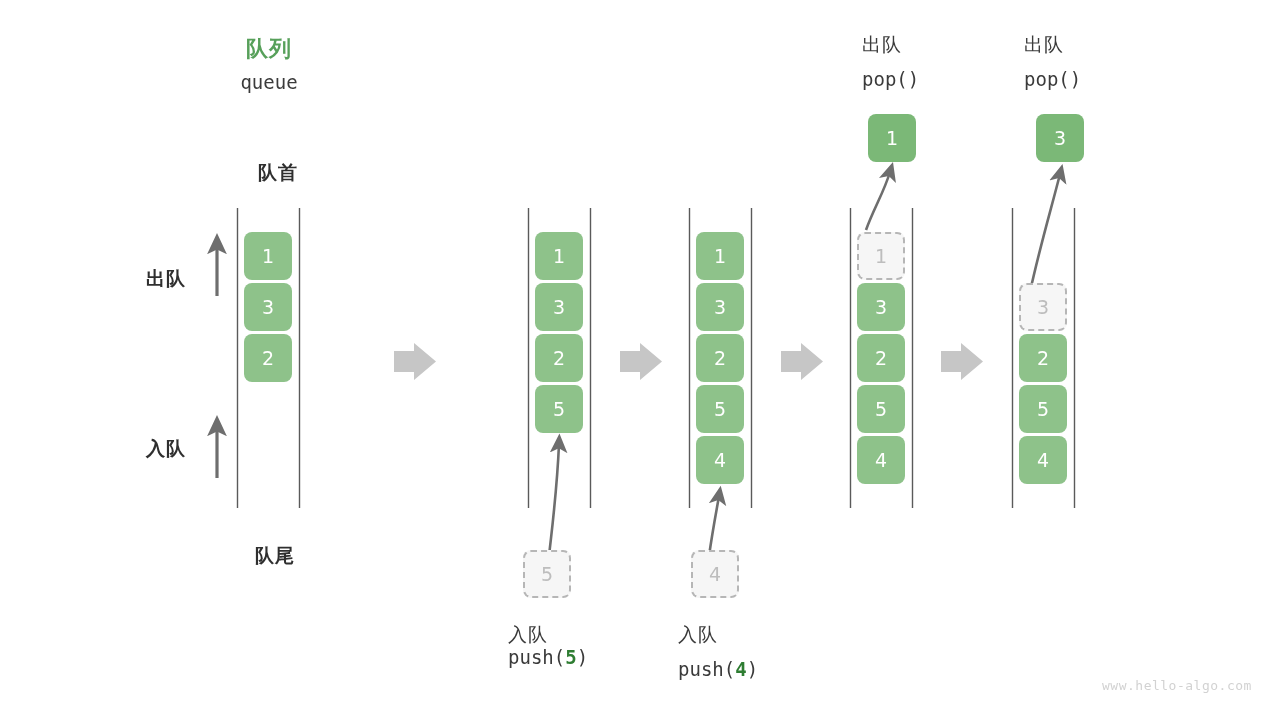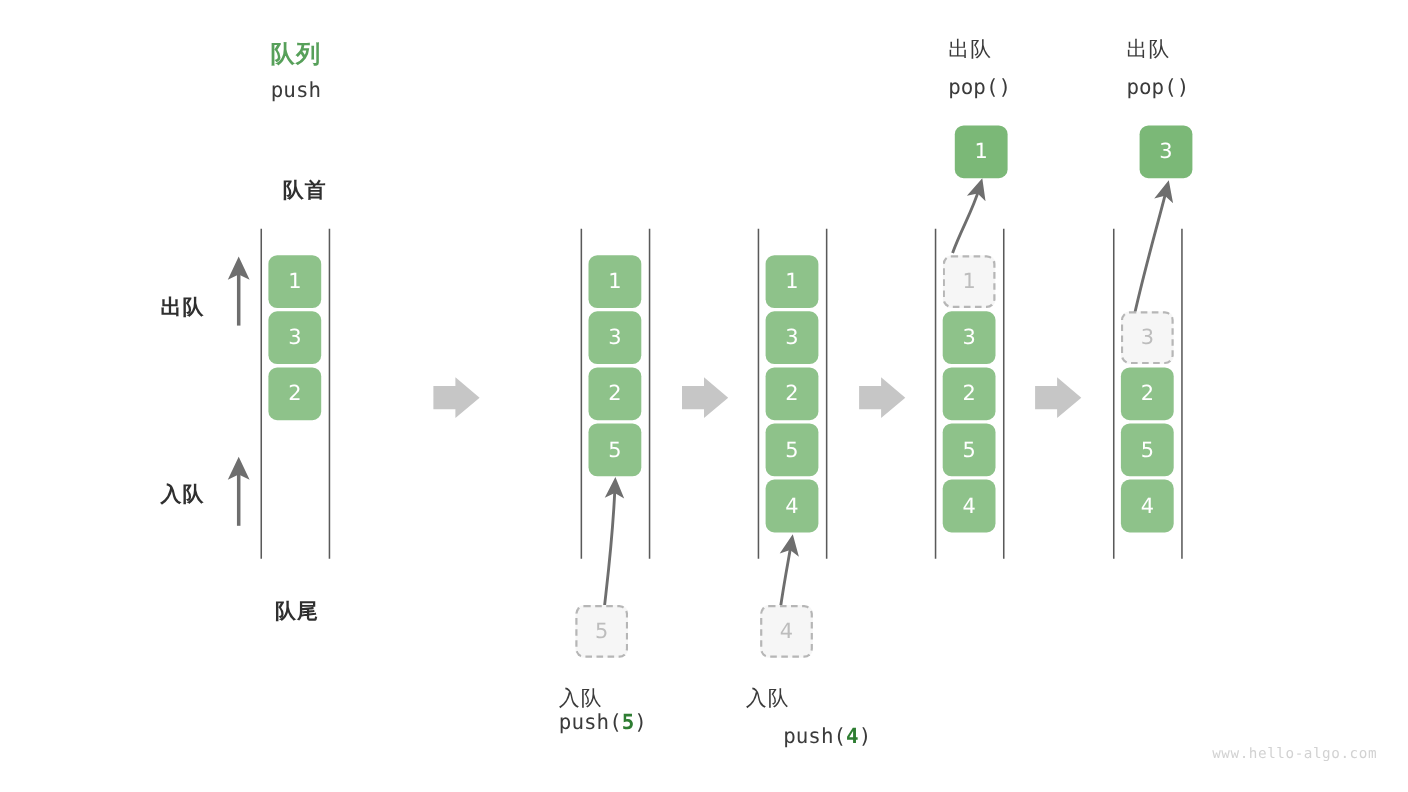--- a/index.html
+++ b/index.html
@@ -168,24 +168,24 @@
     </g>
     <g>
       <path d="M781 351 L801 351 L801 343 L823 361.5 L801 380 L801 372 L781 372 Z" fill="#c6c6c6"></path>
     </g>
     <g>
       <path d="M941 351 L961 351 L961 343 L983 361.5 L961 380 L961 372 L941 372 Z" fill="#c6c6c6"></path>
     </g>
   </svg>
 
   <div class="abs t-title-cn" style="left:238px; top:34px; width:62px; text-align:center;">队列</div>
-  <div class="abs t-title-mono" style="left:208px; top:71px; width:122px; text-align:center;">push</div>
-
-  <div class="abs t-cn-bold" style="left:246px; top:160px; width:62px; text-align:center;">队首</div>
-  <div class="abs t-cn-bold" style="left:250px; top:543px; width:62px; text-align:left;">队尾</div>
+  <div class="abs t-title-mono" style="left:208px; top:71px; width:122px; text-align:center;">queue</div>
+
+  <div class="abs t-cn-bold" style="left:236px; top:160px; width:62px; text-align:right;">队首</div>
+  <div class="abs t-cn-bold" style="left:233px; top:543px; width:62px; text-align:right;">队尾</div>
 
   <div class="abs t-cn-bold" style="left:146px; top:266px;">出队</div>
   <div class="abs t-cn-bold" style="left:146px; top:436px;">入队</div>
 
   <div class="abs" style="left:244px; top:232px;">
     <div class="node" style="margin-bottom:3px;">1</div>
     <div class="node" style="margin-bottom:3px;">3</div>
     <div class="node">2</div>
   </div>
 
@@ -201,21 +201,21 @@
 
   <div class="abs" style="left:696px; top:232px;">
     <div class="node" style="margin-bottom:3px;">1</div>
     <div class="node" style="margin-bottom:3px;">3</div>
     <div class="node" style="margin-bottom:3px;">2</div>
     <div class="node" style="margin-bottom:3px;">5</div>
     <div class="node">4</div>
   </div>
   <div class="abs node ghost" style="left:691px; top:550px;">4</div>
   <div class="abs t-cn" style="left:678px; top:622px;">入队</div>
-  <div class="abs t-mono" style="left:712px; top:658px;"><span>push(</span><span class="arg">4</span><span>)</span></div>
+  <div class="abs t-mono" style="left:678px; top:658px;"><span>push(</span><span class="arg">4</span><span>)</span></div>
 
   <div class="abs" style="left:857px; top:232px;">
     <div class="node ghost" style="margin-bottom:3px;">1</div>
     <div class="node" style="margin-bottom:3px;">3</div>
     <div class="node" style="margin-bottom:3px;">2</div>
     <div class="node" style="margin-bottom:3px;">5</div>
     <div class="node">4</div>
   </div>
   <div class="abs node popped" style="left:868px; top:114px;">1</div>
   <div class="abs t-cn" style="left:862px; top:32px;">出队</div>

